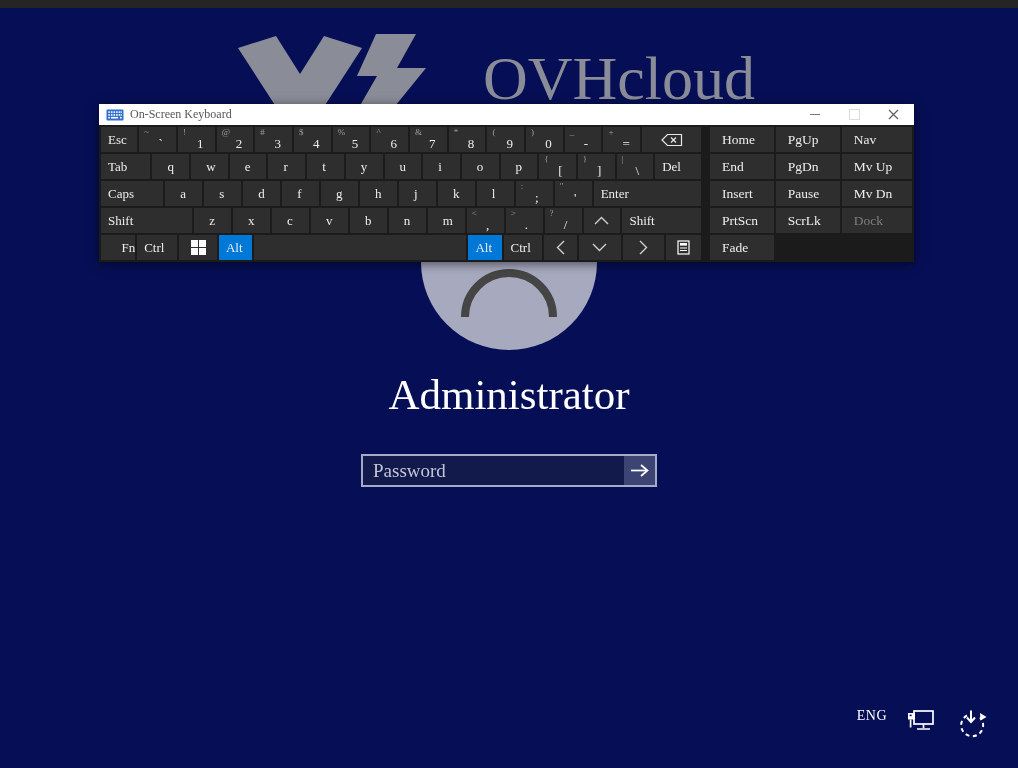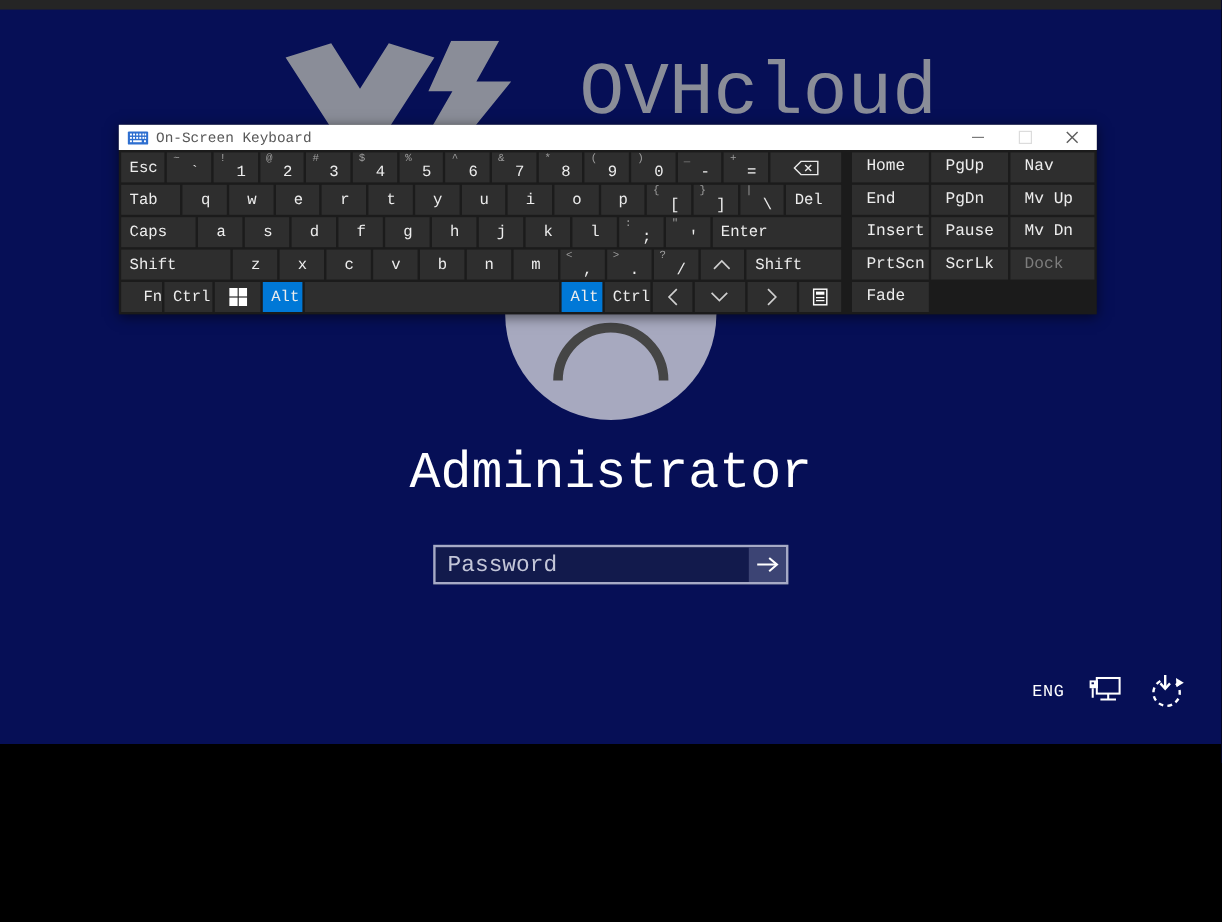--- a/index.html
+++ b/index.html
@@ -1,17 +1,17 @@
 <!DOCTYPE html>
 <html><head>
 <meta charset="utf-8">
 <style>
   html,body{margin:0;padding:0;background:#000;}
-  .screen{position:relative;width:1018px;height:620px;background:#060f56;overflow:hidden;
-          font-family:Liberation Mono, monospace;}
+  .screen{position:relative;width:1018px;height:768px;background:#060f56;overflow:hidden;
+          font-family:Liberation Serif, serif;}
   .top-strip{position:absolute;left:0;top:0;width:100%;height:8px;background:#252525;}
 
   
   .logo{position:absolute;left:230px;top:34px;display:flex;align-items:flex-start;gap:38px;
         color:#8a8d98;z-index:1;}
   .logo-text{font-size:62px;line-height:1;margin-top:13px;}
 
   
   .avatar{position:absolute;left:421px;top:174px;width:176px;height:176px;border-radius:50%;
           background:#a7a9bf;z-index:1;}
@@ -21,21 +21,21 @@
             font-size:43px;font-weight:300;z-index:2;}
   .pw-row{position:absolute;left:361px;top:454px;width:296px;height:33px;border:2px solid #a6aac6;
           box-sizing:border-box;display:flex;background:#121a4c;z-index:2;}
   .pw-input{flex:1;min-width:0;background:transparent;border:none;outline:none;color:#fff;
             font-size:19px;padding:0 6px 0 10px;font-family:inherit;}
   .pw-input::placeholder{color:#c3c6d8;}
   .pw-btn{width:31px;background:#3c4474;border:none;display:flex;align-items:center;
           justify-content:center;cursor:pointer;padding:0;}
 
   
-  .tray{position:absolute;right:30px;bottom:27px;display:flex;align-items:center;gap:19px;
+  .tray{position:absolute;right:30px;bottom:27px;display:flex;align-items:flex-start;gap:19px;
         color:#fff;z-index:2;}
   .lang{font-size:14px;letter-spacing:0.5px;}
   .tray-icon{display:flex;align-items:center;cursor:pointer;}
 
   
   .osk-window{position:absolute;left:99px;top:104px;width:815px;background:#1b1b1b;z-index:10;
               box-shadow:0 2px 10px rgba(0,0,0,.55);}
   .osk-titlebar{height:21px;background:#ffffff;display:flex;align-items:center;padding-left:7px;}
   .osk-title{font-size:12px;color:#585858;margin-left:6px;flex:1;white-space:nowrap;}
   .osk-btns{display:flex;align-items:center;gap:27px;margin-right:15px;}

